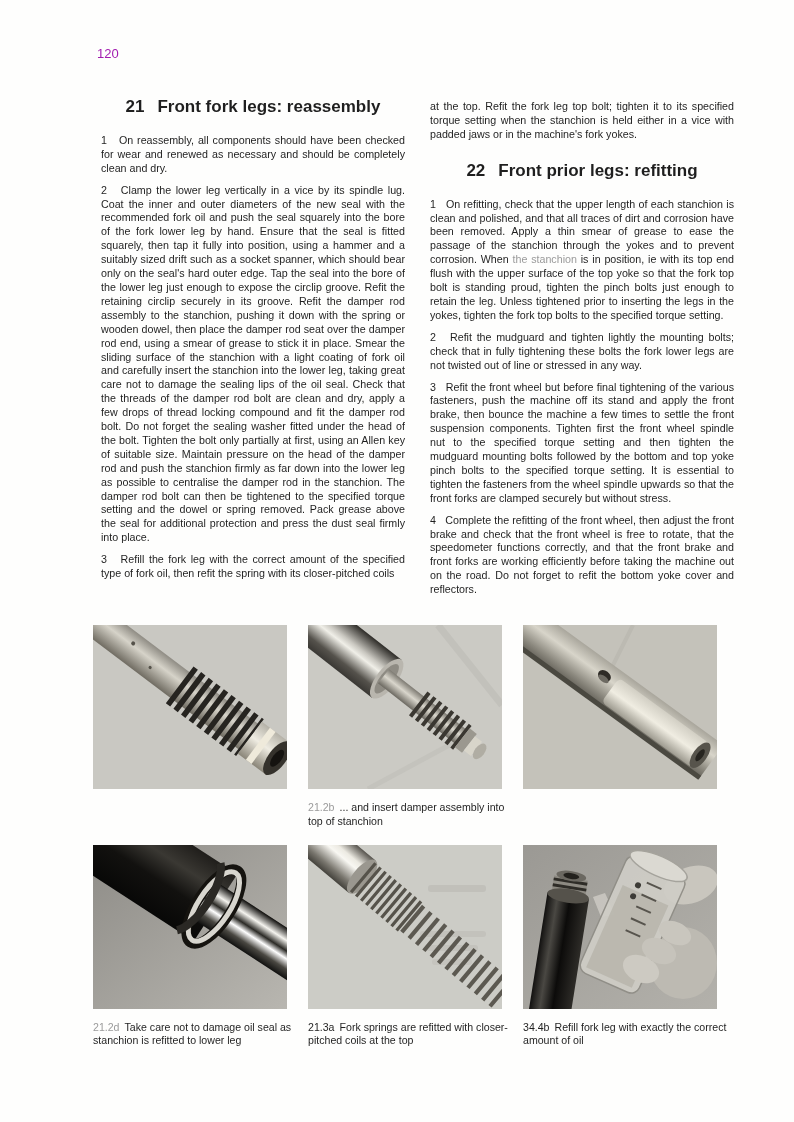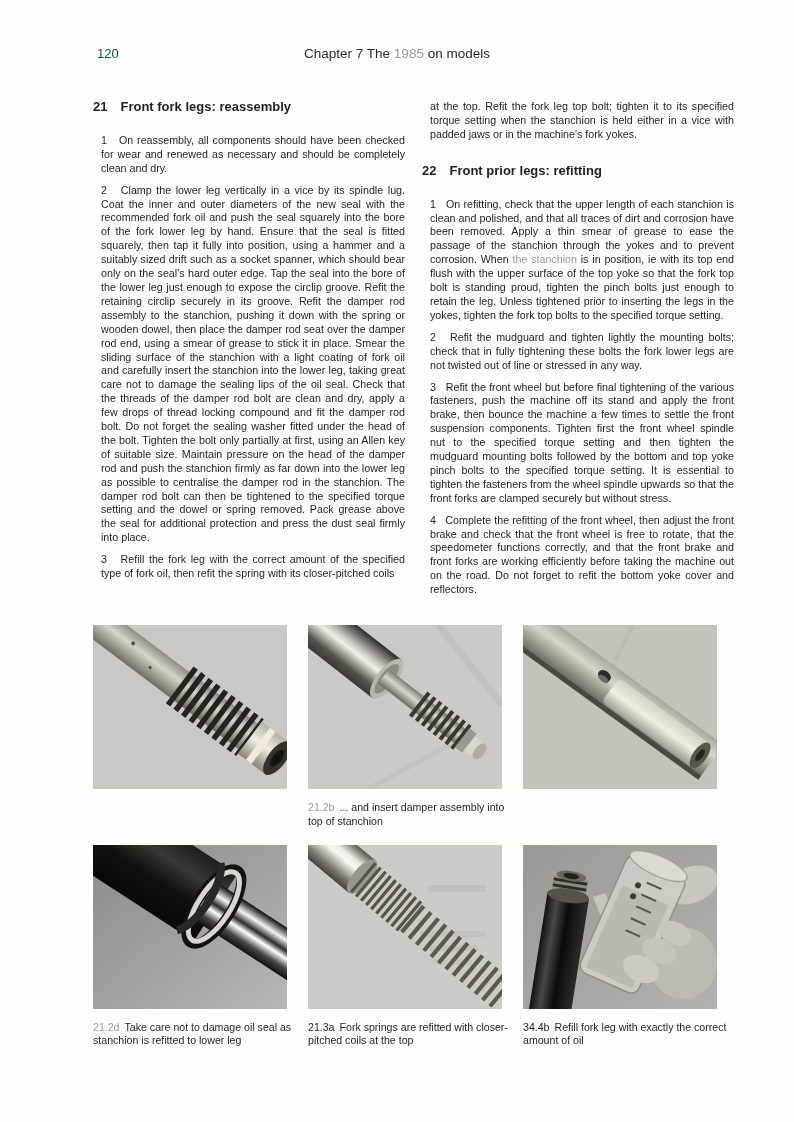--- a/index.html
+++ b/index.html
@@ -1,26 +1,26 @@
 <!DOCTYPE html>
 <html><head>
 <meta charset="utf-8">
 <style>
   html,body{margin:0;padding:0;background:#ffffff;}
   .page{
     position:relative;width:794px;height:1122px;background:#fefefdff;
     font-family:"Liberation Sans",sans-serif;color:#1c1c1c;overflow:hidden;
   }
   .hdr{position:relative;margin-top:46px;height:20px;}
-  .pagenum{position:absolute;left:97px;top:0;font-size:13px;color:#14532d;}
+  .pagenum{position:absolute;left:97px;top:0;font-size:13px;color:#a21caf;}
   .chapter{position:absolute;left:0;right:0;top:0;text-align:center;font-size:13.5px;color:#2a2a2a;}
   .chapter .yr{color:#9b9b9b;}
   .cols{display:flex;margin:26px 52px 0 93px;gap:9px;}
   .col{width:320px;font-size:10.7px;line-height:13.9px;text-align:justify;color:#1f1f1f;}
-  .sec-h{font-weight:bold;font-size:13px;margin:0 0 20px 0;text-align:left;}
+  .sec-h{font-weight:bold;font-size:17px;margin:0 0 20px 0;text-align:center;}
   .sec-h .num{margin-right:13px;}
   .col.left .sec-h{margin-top:8px;}
   .body-p{margin:8px;}
   .gray-inline{color:#9a9a9a;}
   .sec-h.second{margin-top:22px;}
   .figs{
     margin:20px 0 0 93px;display:grid;
     grid-template-columns:194px 194px 194px;column-gap:21px;row-gap:17px;
   }
   figure{margin:0;width:194px;}
@@ -29,21 +29,20 @@
   .fig-num{margin-right:5px;}
   .fig-num.gray{color:#9b9b9b;}
 </style>
 </head>
 <body>
 
 <div class="page">
 
   <div class="hdr">
     <span class="pagenum">120</span>
-    <div class="chapter"><span>Chapter 7 The </span><span class="yr">1985</span><span> on models</span></div>
   </div>
 
   <div class="cols">
     <div class="col left">
       <div class="sec-h"><span class="num">21</span><span>Front fork legs: reassembly</span></div>
       <p class="body-p">1&nbsp;&nbsp;&nbsp;On reassembly, all components should have been checked for wear and renewed as necessary and should be completely clean and dry.</p>
       <p class="body-p">2&nbsp;&nbsp;&nbsp;Clamp the lower leg vertically in a vice by its spindle lug. Coat the inner and outer diameters of the new seal with the recommended fork oil and push the seal squarely into the bore of the fork lower leg by hand. Ensure that the seal is fitted squarely, then tap it fully into position, using a hammer and a suitably sized drift such as a socket spanner, which should bear only on the seal's hard outer edge. Tap the seal into the bore of the lower leg just enough to expose the circlip groove. Refit the retaining circlip securely in its groove. Refit the damper rod assembly to the stanchion, pushing it down with the spring or wooden dowel, then place the damper rod seat over the damper rod end, using a smear of grease to stick it in place. Smear the sliding surface of the stanchion with a light coating of fork oil and carefully insert the stanchion into the lower leg, taking great care not to damage the sealing lips of the oil seal. Check that the threads of the damper rod bolt are clean and dry, apply a few drops of thread locking compound and fit the damper rod bolt. Do not forget the sealing washer fitted under the head of the bolt. Tighten the bolt only partially at first, using an Allen key of suitable size. Maintain pressure on the head of the damper rod and push the stanchion firmly as far down into the lower leg as possible to centralise the damper rod in the stanchion. The damper rod bolt can then be tightened to the specified torque setting and the dowel or spring removed. Pack grease above the seal for additional protection and press the dust seal firmly into place.</p>
       <p class="body-p">3&nbsp;&nbsp;&nbsp;Refill the fork leg with the correct amount of the specified type of fork oil, then refit the spring with its closer-pitched coils</p>
     </div>
     <div class="col right">

